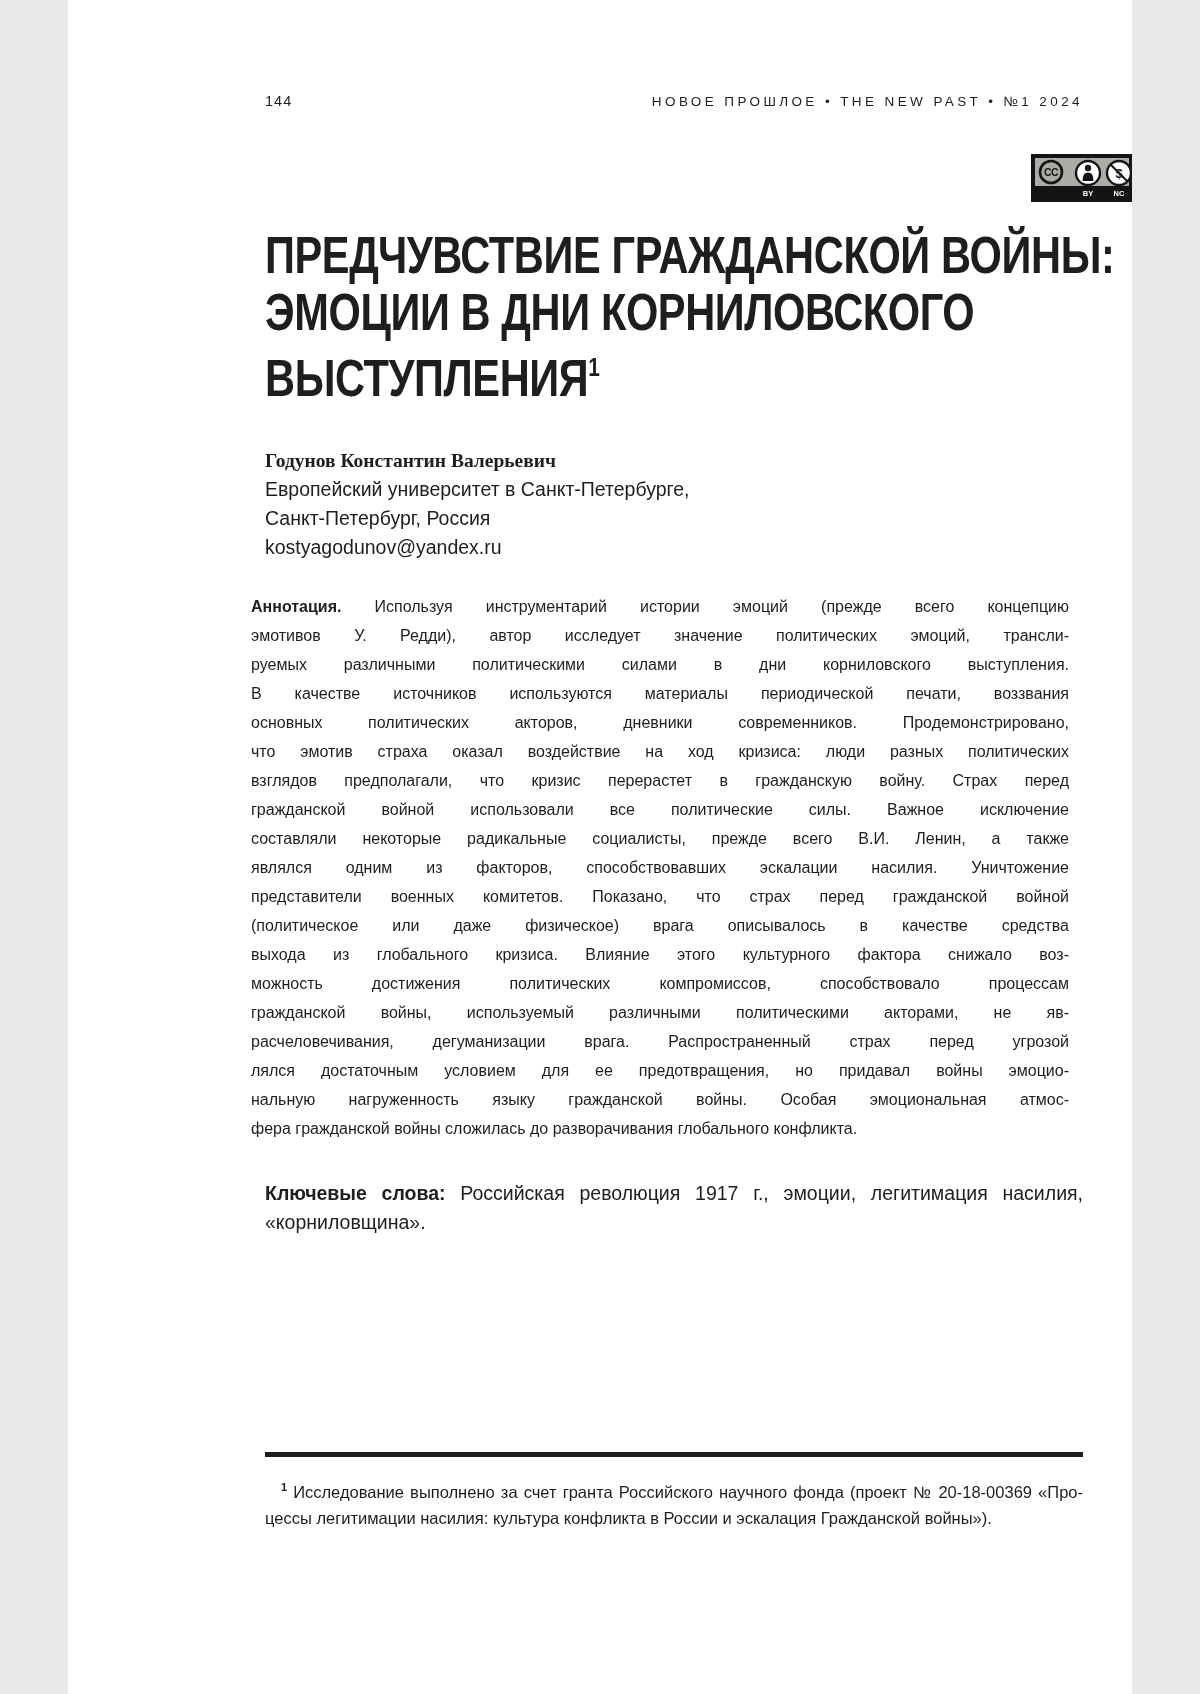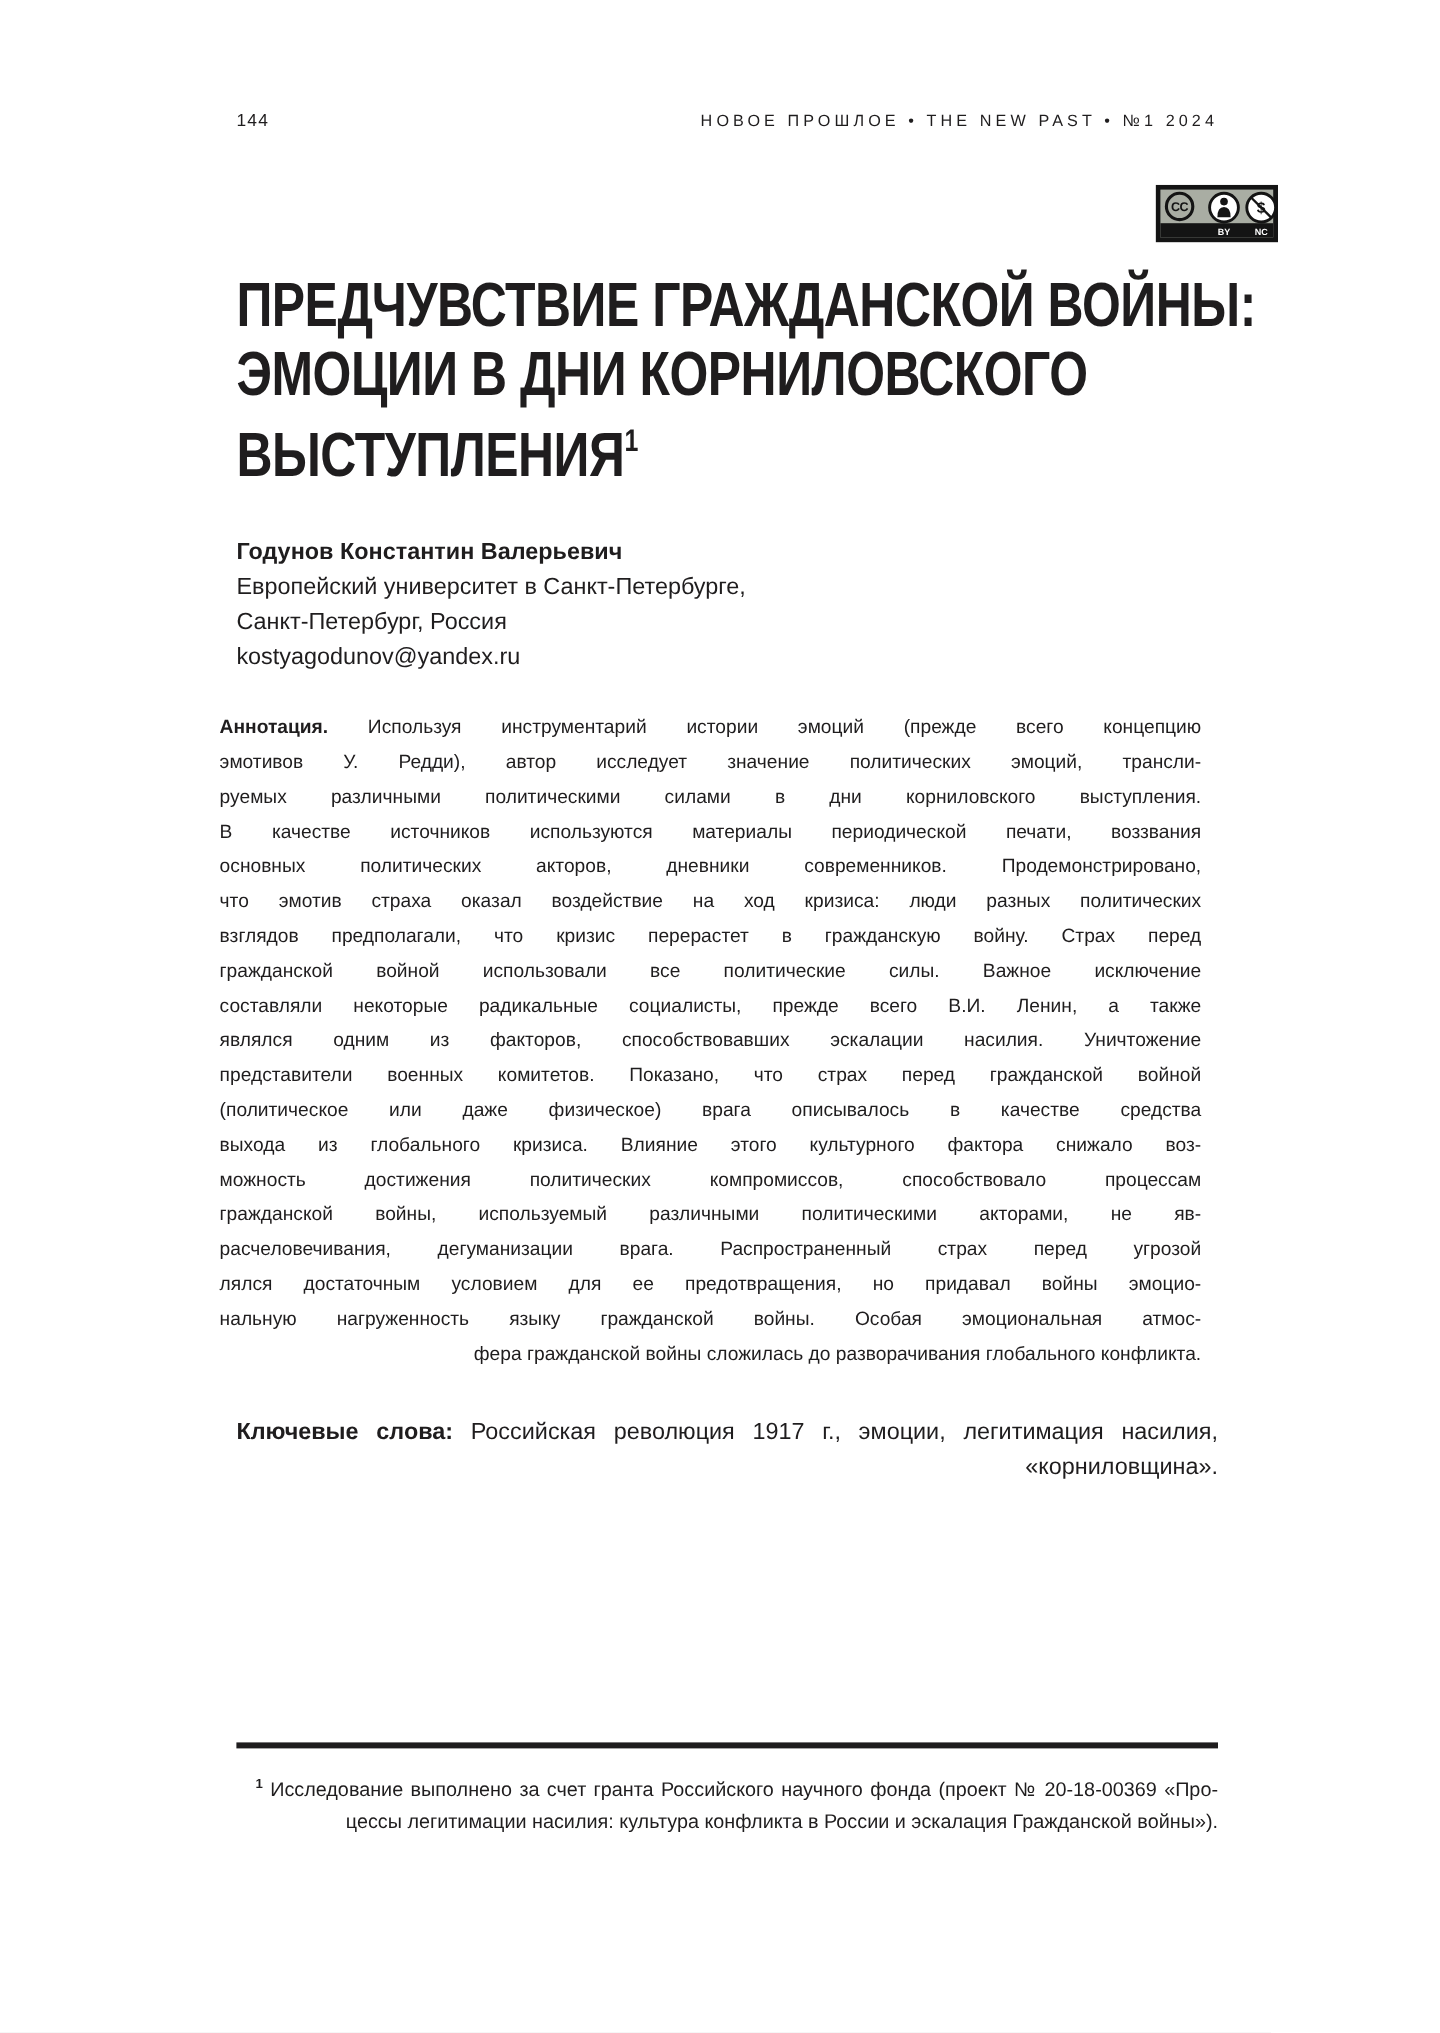--- a/index.html
+++ b/index.html
@@ -1,17 +1,17 @@
 <!DOCTYPE html>
 <html><head>
 <meta charset="utf-8">
 <style>
   html,body { margin:0; padding:0; background:#e8e8e8; }
   .page {
-    position:relative; width:1200px; height:1694px; margin:0 auto;
+    position:relative; width:1064px; height:1694px; margin:0 auto;
     background:#ffffff; color:#1f1d1e; overflow:hidden;
     font-family:"Liberation Sans","DejaVu Sans",sans-serif;
   }
   
   .page-header {
     position:absolute; left:197px; top:93px; width:818px;
     display:flex; justify-content:space-between; align-items:baseline;
   }
   .page-number { font-size:14.5px; letter-spacing:1px; }
   .journal-line { font-size:13.5px; letter-spacing:3.4px; white-space:nowrap; }
@@ -28,26 +28,26 @@
   
   .title {
     position:absolute; left:197px; top:227px;
     font-weight:bold; font-size:52px; line-height:57px; letter-spacing:-0.5px;
     transform:scaleX(0.80); transform-origin:0 0; white-space:nowrap;
   }
   .title sup { font-size:26px; position:relative; top:-2px; vertical-align:super; letter-spacing:0; }
 
   
   .author { position:absolute; left:197px; top:446px; font-size:19.5px; line-height:29px; }
-  .author-name { font-weight:bold; }
+  .author-name { font-weight:bold;font-family:Liberation Serif, serif; }
 
   
   .abstract { position:absolute; left:183px; top:592px; width:818px; font-size:16px; line-height:29px; }
   .jline { text-align:justify; text-align-last:justify; }
-  .plain { text-align:right; text-align-last:auto; }
+  .plain { text-align:left; text-align-last:auto; }
   .lead-label { font-weight:bold; }
 
   
   .keywords { position:absolute; left:197px; top:1179px; width:818px; font-size:19.5px; line-height:29px; }
 
   
   .footnote-block { position:absolute; left:197px; top:1452px; width:818px; }
   .rule { height:5px; background:#1f1d1e; }
   .fn-text { margin-top:17px; font-size:16.5px; line-height:26px; }
   .fn-indent { text-indent:16px; }

